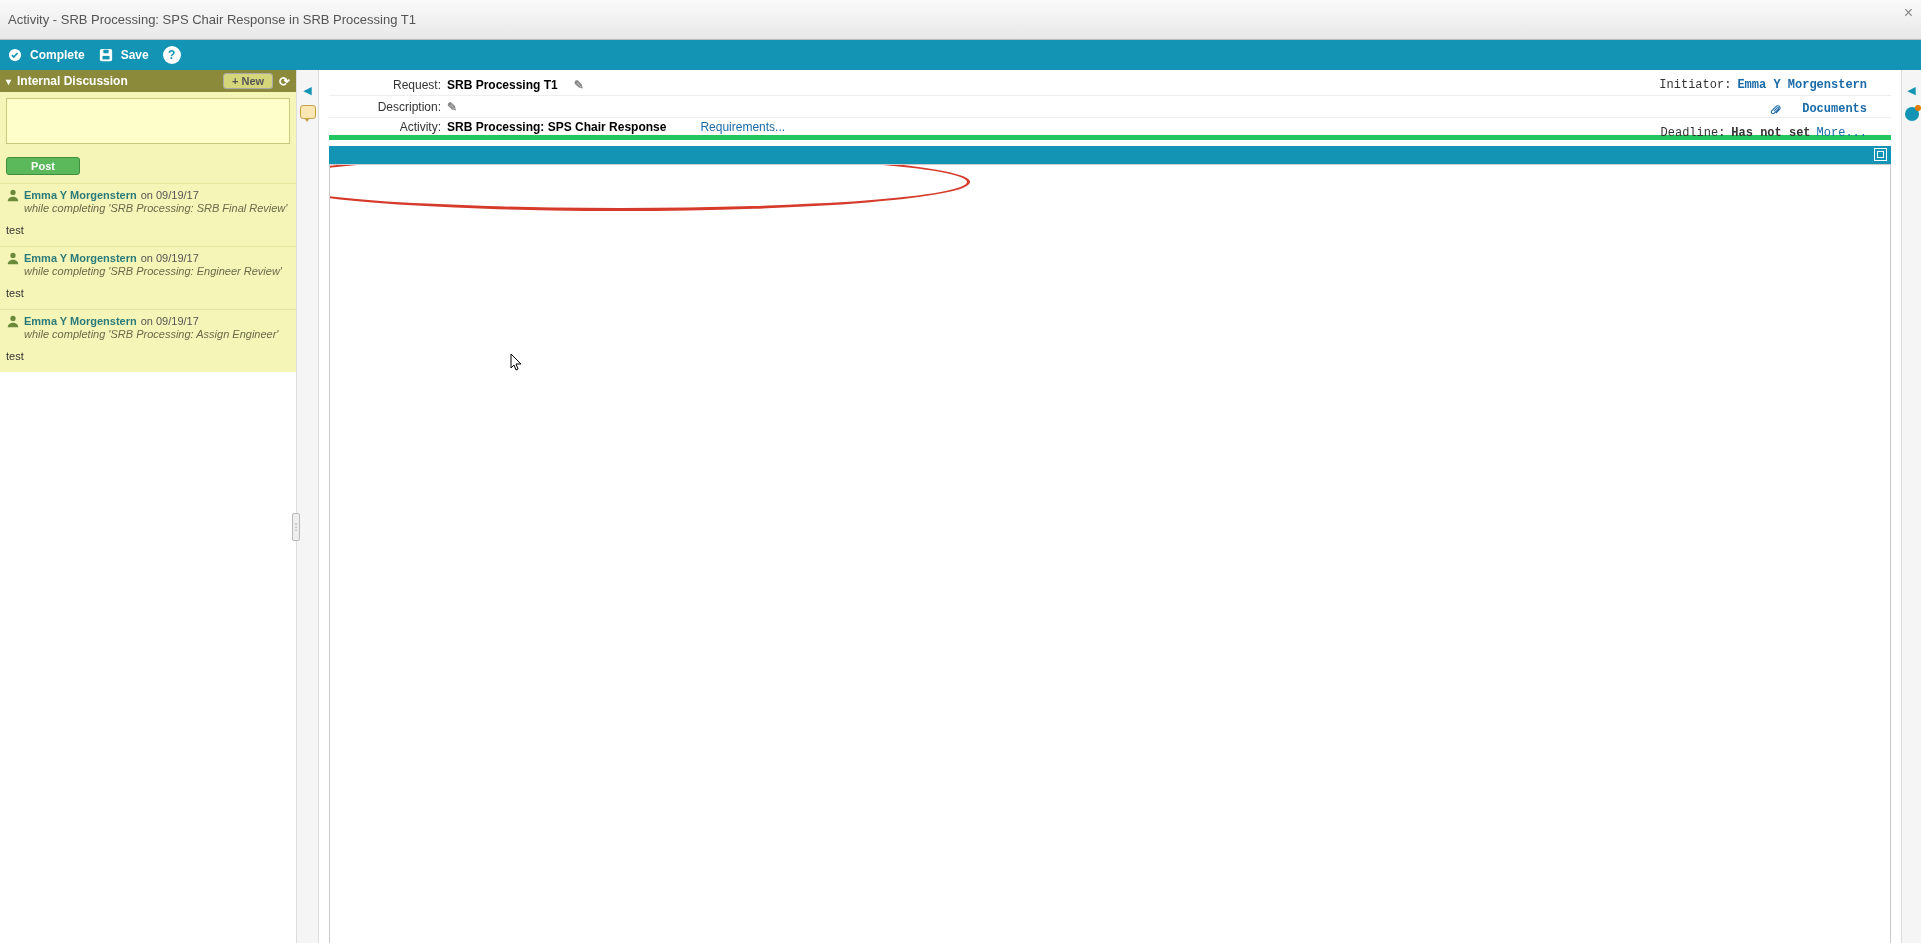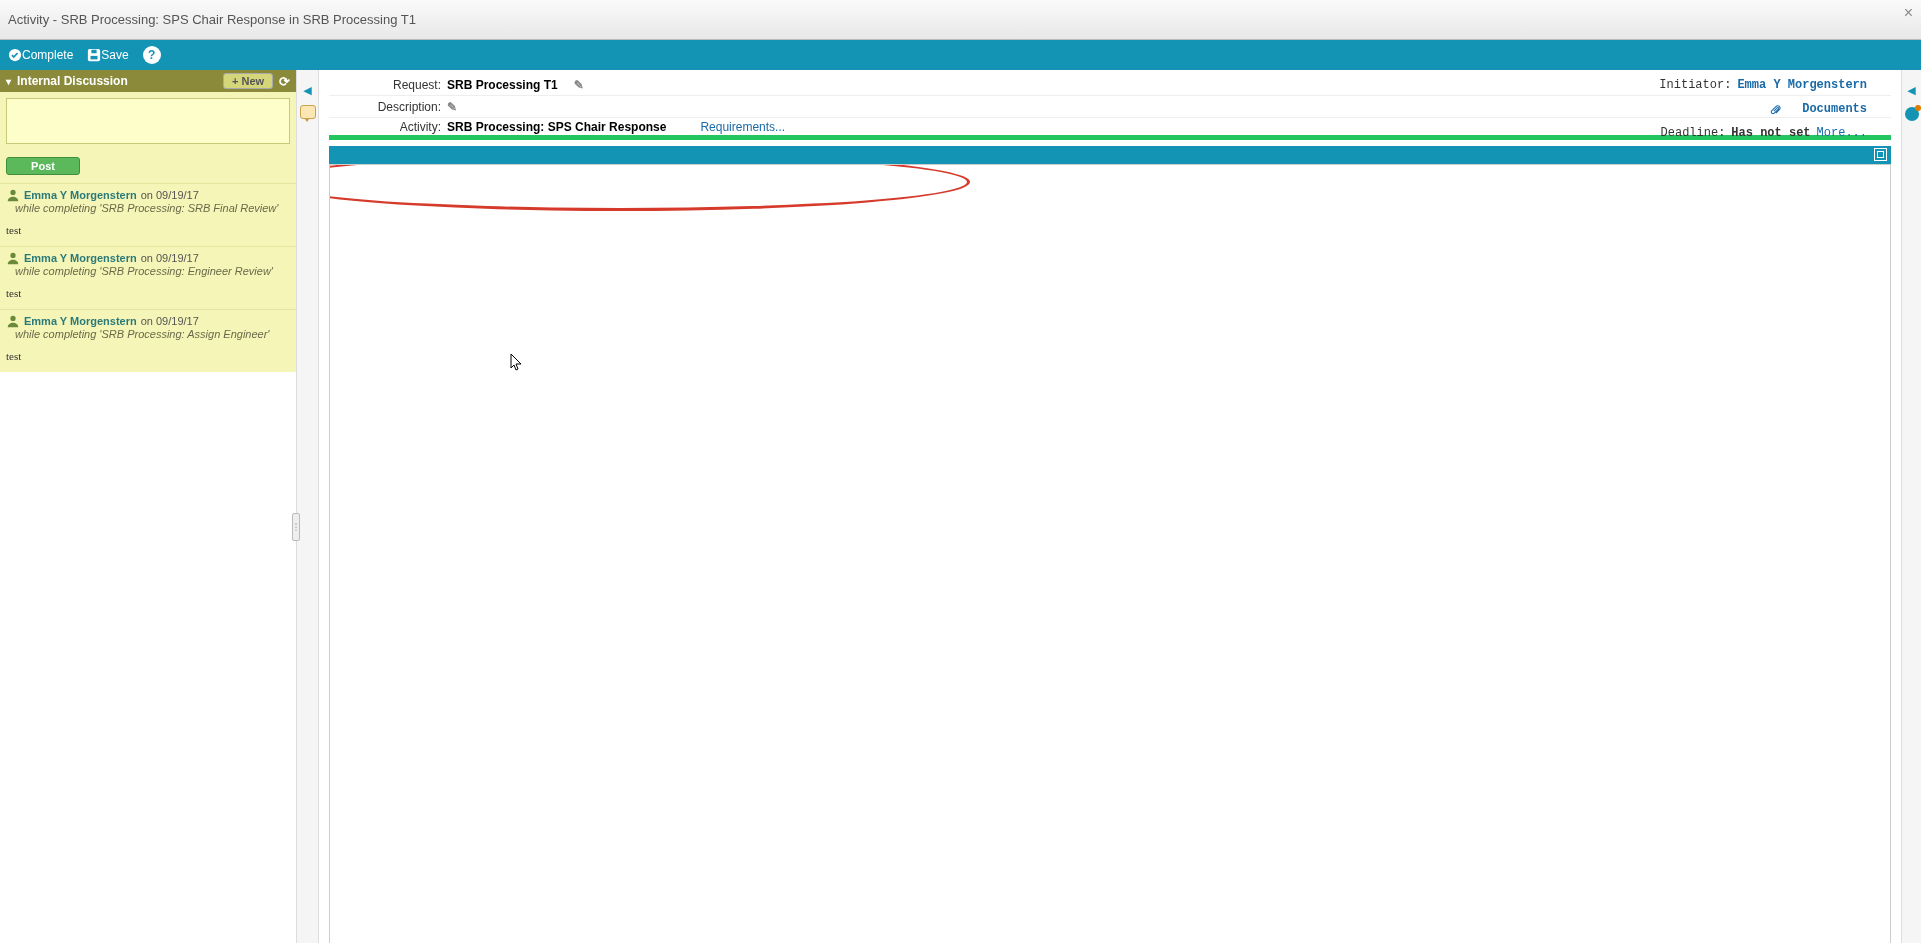--- a/index.html
+++ b/index.html
@@ -5,21 +5,21 @@
 * { box-sizing: border-box; margin: 0; padding: 0; }
 body { font-family: Arial, Helvetica, sans-serif; font-size: 12px; color: #333; background: #fff; overflow: hidden; }
 
 
 .title-bar { height: 40px; background: linear-gradient(#fafafa,#e8e8e8); border-bottom: 1px solid #bbb; display: flex; align-items: center; padding: 0 8px; position: relative; }
 .title-bar .title-text { color: #555; font-size: 13px; }
 .title-bar .close-x { position: absolute; right: 8px; top: 4px; color: #888; font-size: 16px; cursor: pointer; }
 
 
 .toolbar { height: 30px; background: #1394b4; display: flex; align-items: center; padding: 0 8px; gap: 14px; color: #fff; }
-.toolbar .tb-btn { display: flex; align-items: center; gap: 0; color: #fff; font-weight: normal; font-size: 12px; cursor: pointer; }
+.toolbar .tb-btn { display: flex; align-items: center; gap: 8px; color: #fff; font-weight: bold; font-size: 12px; cursor: pointer; }
 .toolbar .tb-icon { width: 14px; height: 14px; display: inline-block; }
 .toolbar .help-circle { width: 18px; height: 18px; border-radius: 50%; background: #fff; color: #1394b4; display: flex; align-items: center; justify-content: center; font-weight: bold; cursor: pointer; font-size: 12px; }
 
 
 .main { display: flex; height: calc(100vh - 58px); }
 
 
 .left-panel { width: 297px; background: #fff; border-right: 1px solid #ddd; display: flex; flex-direction: column; position: relative; }
 .disc-header { height: 22px; background: #8a8a3a; color: #fff; display: flex; align-items: center; padding: 0 6px; font-weight: bold; font-size: 12px; }
 .disc-header .chevron { margin-right: 6px; font-size: 10px; }
@@ -31,22 +31,22 @@
 .compose-area textarea { width: 100%; height: 46px; border: 1px solid #c9c97a; background: #fefecb; resize: none; font-family: inherit; font-size: 12px; padding: 4px; }
 .post-btn-row { background: #f5f5b8; padding: 4px 6px 8px 6px; }
 .post-btn { width: 74px; height: 18px; background: #5bb85b; color: #fff; border: 1px solid #3e8e3e; border-radius: 3px; font-weight: bold; cursor: pointer; font-size: 11px; display:flex; align-items:center; justify-content:center; }
 
 .posts { background: #fff; flex: 1; overflow-y: auto; }
 .post-item { background: #f5f5b8; border-top: 1px solid #e5e5a0; padding: 4px 6px 10px 6px; }
 .post-head { display: flex; align-items: center; gap: 4px; }
 .post-head .avatar { width: 14px; height: 14px; }
 .post-head .author { color: #2a7a7a; font-weight: bold; font-size: 11px; }
 .post-head .meta { color: #555; font-size: 11px; }
-.post-context { color: #6a6a4a; font-style: italic; font-size: 11px; margin-left: 9px; }
-.post-body { color: #333; font-size: 11px; margin-top: 10px; font-family: Liberation Serif, serif; }
+.post-context { color: #6a6a4a; font-style: italic; font-size: 11px; margin-left: 18px; }
+.post-body { color: #333; font-size: 11px; margin-top: 10px; }
 
 .left-drag { position: absolute; right: -4px; top: 50%; width: 8px; height: 28px; background: #eee; border:1px solid #bbb; border-radius:2px; cursor: col-resize; display:flex; align-items:center; justify-content:center; font-size:9px; color:#888;}
 
 
 .collapse-strip { width: 22px; background: #f5f5f5; border-right: 1px solid #ddd; display: flex; flex-direction: column; align-items: center; padding-top: 14px; gap: 8px; }
 .collapse-strip .tri { color: #1394b4; font-size: 11px; cursor: pointer; }
 .collapse-strip .bubble { width: 16px; height: 14px; border:1px solid #c9a24d; border-radius:3px; background:#fbe7b3; cursor:pointer; position:relative; }
 .collapse-strip .bubble:after{content:""; position:absolute; bottom:-4px; left:3px; width:0;height:0;border-left:3px solid transparent;border-right:3px solid transparent;border-top:4px solid #c9a24d;}
 
 

